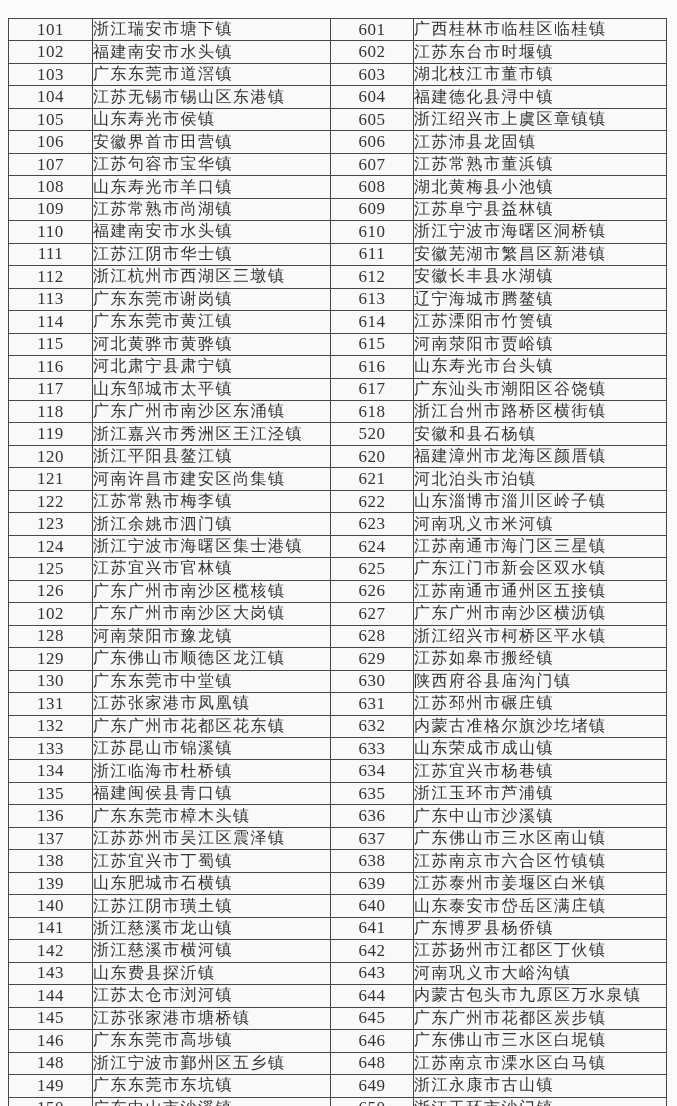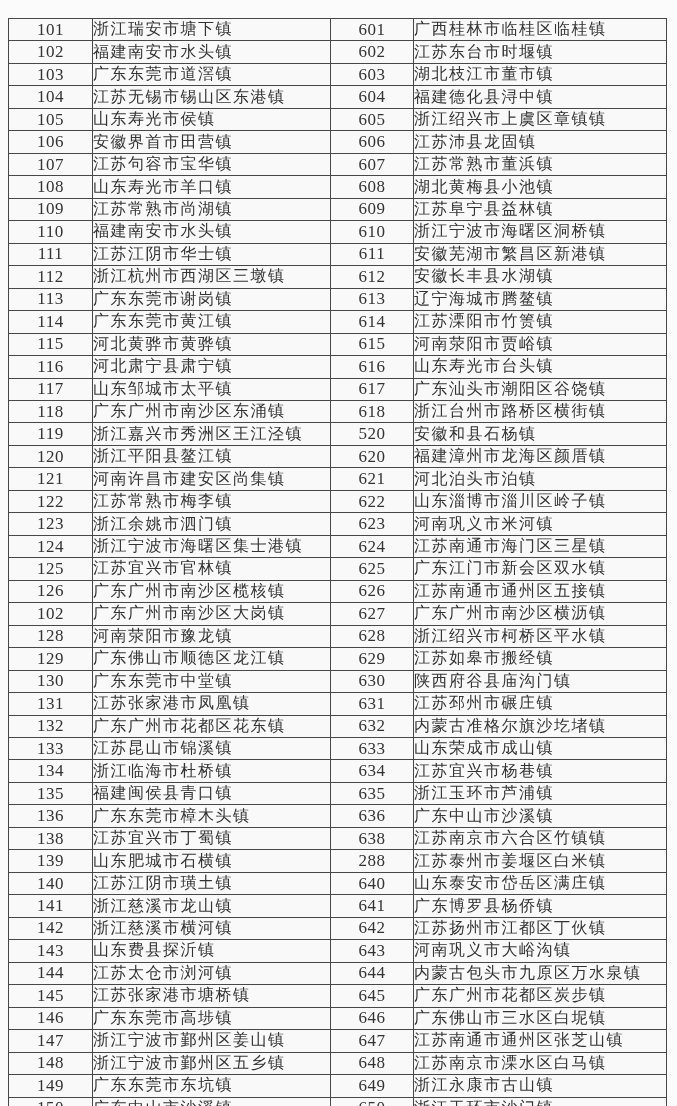--- a/index.html
+++ b/index.html
@@ -274,29 +274,35 @@
           <td class="num">635</td>
           <td class="name">浙江玉环市芦浦镇</td>
         </tr>
         <tr>
           <td class="num">136</td>
           <td class="name">广东东莞市樟木头镇</td>
           <td class="num">636</td>
           <td class="name">广东中山市沙溪镇</td>
         </tr>
         <tr>
+          <td class="num">137</td>
+          <td class="name">江苏苏州市吴江区震泽镇</td>
+          <td class="num">637</td>
+          <td class="name">广东佛山市三水区南山镇</td>
+        </tr>
+        <tr>
           <td class="num">138</td>
           <td class="name">江苏宜兴市丁蜀镇</td>
           <td class="num">638</td>
           <td class="name">江苏南京市六合区竹镇镇</td>
         </tr>
         <tr>
           <td class="num">139</td>
           <td class="name">山东肥城市石横镇</td>
-          <td class="num">288</td>
+          <td class="num">639</td>
           <td class="name">江苏泰州市姜堰区白米镇</td>
         </tr>
         <tr>
           <td class="num">140</td>
           <td class="name">江苏江阴市璜土镇</td>
           <td class="num">640</td>
           <td class="name">山东泰安市岱岳区满庄镇</td>
         </tr>
         <tr>
           <td class="num">141</td>
@@ -326,26 +332,20 @@
           <td class="num">145</td>
           <td class="name">江苏张家港市塘桥镇</td>
           <td class="num">645</td>
           <td class="name">广东广州市花都区炭步镇</td>
         </tr>
         <tr>
           <td class="num">146</td>
           <td class="name">广东东莞市高埗镇</td>
           <td class="num">646</td>
           <td class="name">广东佛山市三水区白坭镇</td>
-        </tr>
-        <tr>
-          <td class="num">147</td>
-          <td class="name">浙江宁波市鄞州区姜山镇</td>
-          <td class="num">647</td>
-          <td class="name">江苏南通市通州区张芝山镇</td>
         </tr>
         <tr>
           <td class="num">148</td>
           <td class="name">浙江宁波市鄞州区五乡镇</td>
           <td class="num">648</td>
           <td class="name">江苏南京市溧水区白马镇</td>
         </tr>
         <tr>
           <td class="num">149</td>
           <td class="name">广东东莞市东坑镇</td>

